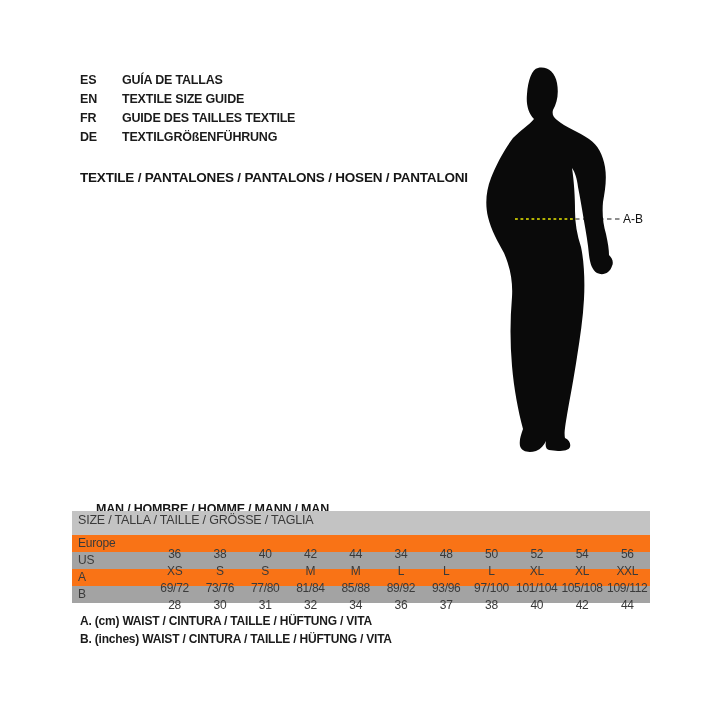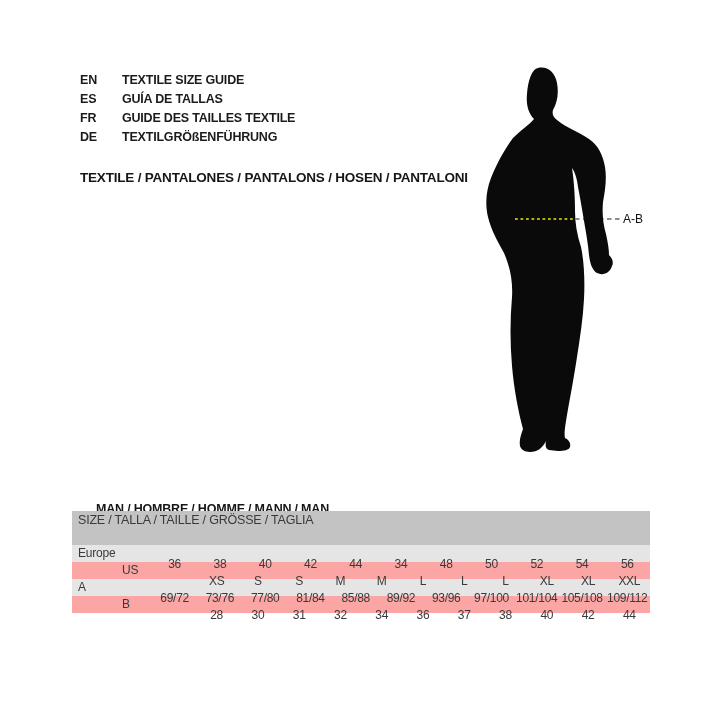--- a/index.html
+++ b/index.html
@@ -39,26 +39,26 @@
   
   .gender-title {
     position: absolute; left: 80px; top: 486px; margin: 16px;
     font-size: 12.5px; font-weight: bold; letter-spacing: -0.2px; color: #161616;
     white-space: nowrap;
   }
 
   
   .size-table { position: absolute; left: 72px; top: 511px; width: 578px; }
   .thead {
-    height: 34px; line-height: 18px; background: #c3c3c3;
+    height: 24px; line-height: 18px; background: #c3c3c3;
     padding-left: 6px; box-sizing: border-box;
     font-size: 12.5px; color: #3a3a3a; letter-spacing: -0.2px; white-space: nowrap;
   }
-  .trow { display: flex; height: 17px; line-height: 17px; background: #e5e5e5; }
-  .trow.alt { background: #fca5a5; padding-left: 44px; }
+  .trow { display: flex; height: 17px; line-height: 17px; background: #f97316; }
+  .trow.alt { background: #a3a3a3; }
   .tlabel {
     width: 80px; padding-left: 6px; box-sizing: border-box;
     font-size: 12px; color: #3a3a3a; letter-spacing: -0.2px;
   }
   .tcell {
     flex: 1; text-align: center;
     font-size: 12px; color: #3a3a3a; letter-spacing: -0.3px; white-space: nowrap; margin-top: 11px;
   }
 
   
@@ -69,26 +69,26 @@
     white-space: nowrap;
   }
 </style>
 </head>
 <body>
 
 <div class="page">
 
   <div class="lang-block">
     <div class="lang-row">
+      <span class="lang-code">ES</span>
+      <span class="lang-label">GUÍA DE TALLAS</span>
+    </div>
+    <div class="lang-row">
       <span class="lang-code">EN</span>
       <span class="lang-label">TEXTILE SIZE GUIDE</span>
-    </div>
-    <div class="lang-row">
-      <span class="lang-code">ES</span>
-      <span class="lang-label">GUÍA DE TALLAS</span>
     </div>
     <div class="lang-row">
       <span class="lang-code">FR</span>
       <span class="lang-label">GUIDE DES TAILLES TEXTILE</span>
     </div>
     <div class="lang-row">
       <span class="lang-code">DE</span>
       <span class="lang-label">TEXTILGRÖßENFÜHRUNG</span>
     </div>
   </div>
@@ -199,14 +199,18 @@
       <span class="tcell">34</span>
       <span class="tcell">36</span>
       <span class="tcell">37</span>
       <span class="tcell">38</span>
       <span class="tcell">40</span>
       <span class="tcell">42</span>
       <span class="tcell">44</span>
     </div>
   </div>
 
+  <div class="notes">
+    <div class="note-line">A. (cm) WAIST / CINTURA / TAILLE / HÜFTUNG / VITA</div>
+    <div class="note-line">B. (inches) WAIST / CINTURA / TAILLE / HÜFTUNG / VITA</div>
+  </div>
 
 </div>
 
 </body></html>

